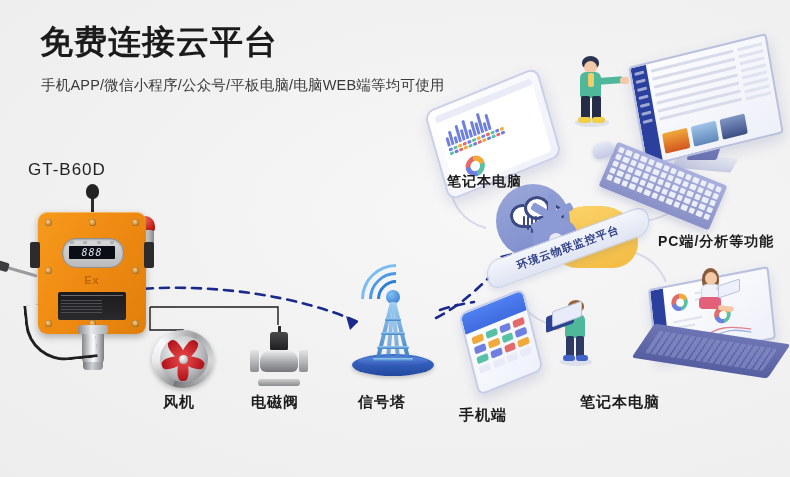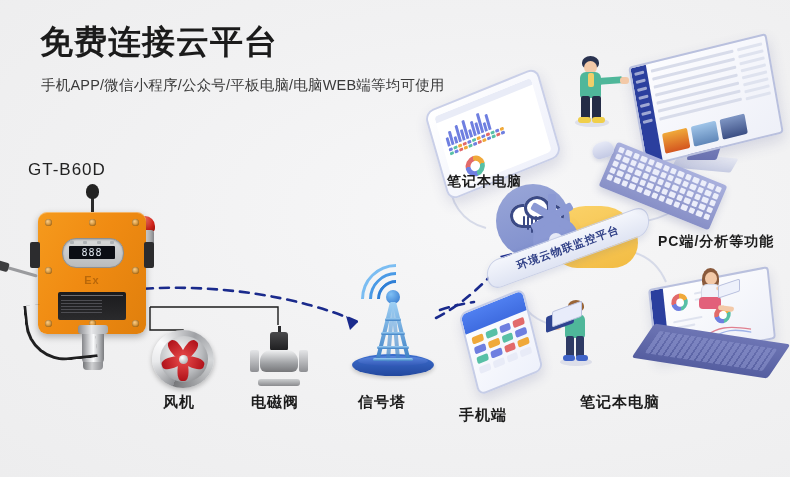--- a/index.html
+++ b/index.html
@@ -42,20 +42,21 @@
   .scr.ml{left:7px;top:55px} .scr.mr{right:7px;top:55px}
   .scr.bl{left:7px;bottom:7px} .scr.br{right:7px;bottom:7px}
   .scr.tc{left:50%;margin-left:-3.5px;top:7px}
   .scr.bc{left:50%;margin-left:-3.5px;bottom:7px}
 
   .dev-display{
     position:absolute;left:24px;top:26px;width:60px;height:28px;
     background:linear-gradient(#d8d9da,#b9bbbd);
     border:1px solid #8d8f91;border-radius:14px;
     box-shadow:inset 0 1px 2px rgba(0,0,0,.25);
+    font-style:italic;
   }
   .dev-lcd{
     position:absolute;left:6px;top:7px;width:46px;height:13px;
     background:#0b0d14;border-radius:1px;overflow:hidden;
     display:flex;align-items:center;justify-content:center;
   }
   .dev-digits{color:#dfe6ee;font-family:"DejaVu Sans Mono","Liberation Mono",monospace;
     font-size:10px;letter-spacing:1px;line-height:1;}
   .dev-leds{position:absolute;left:7px;top:2px;width:44px;display:flex;justify-content:space-between;}
   .dev-leds i{width:4px;height:3px;background:#aeb2b6;border-radius:1px;display:block;}

